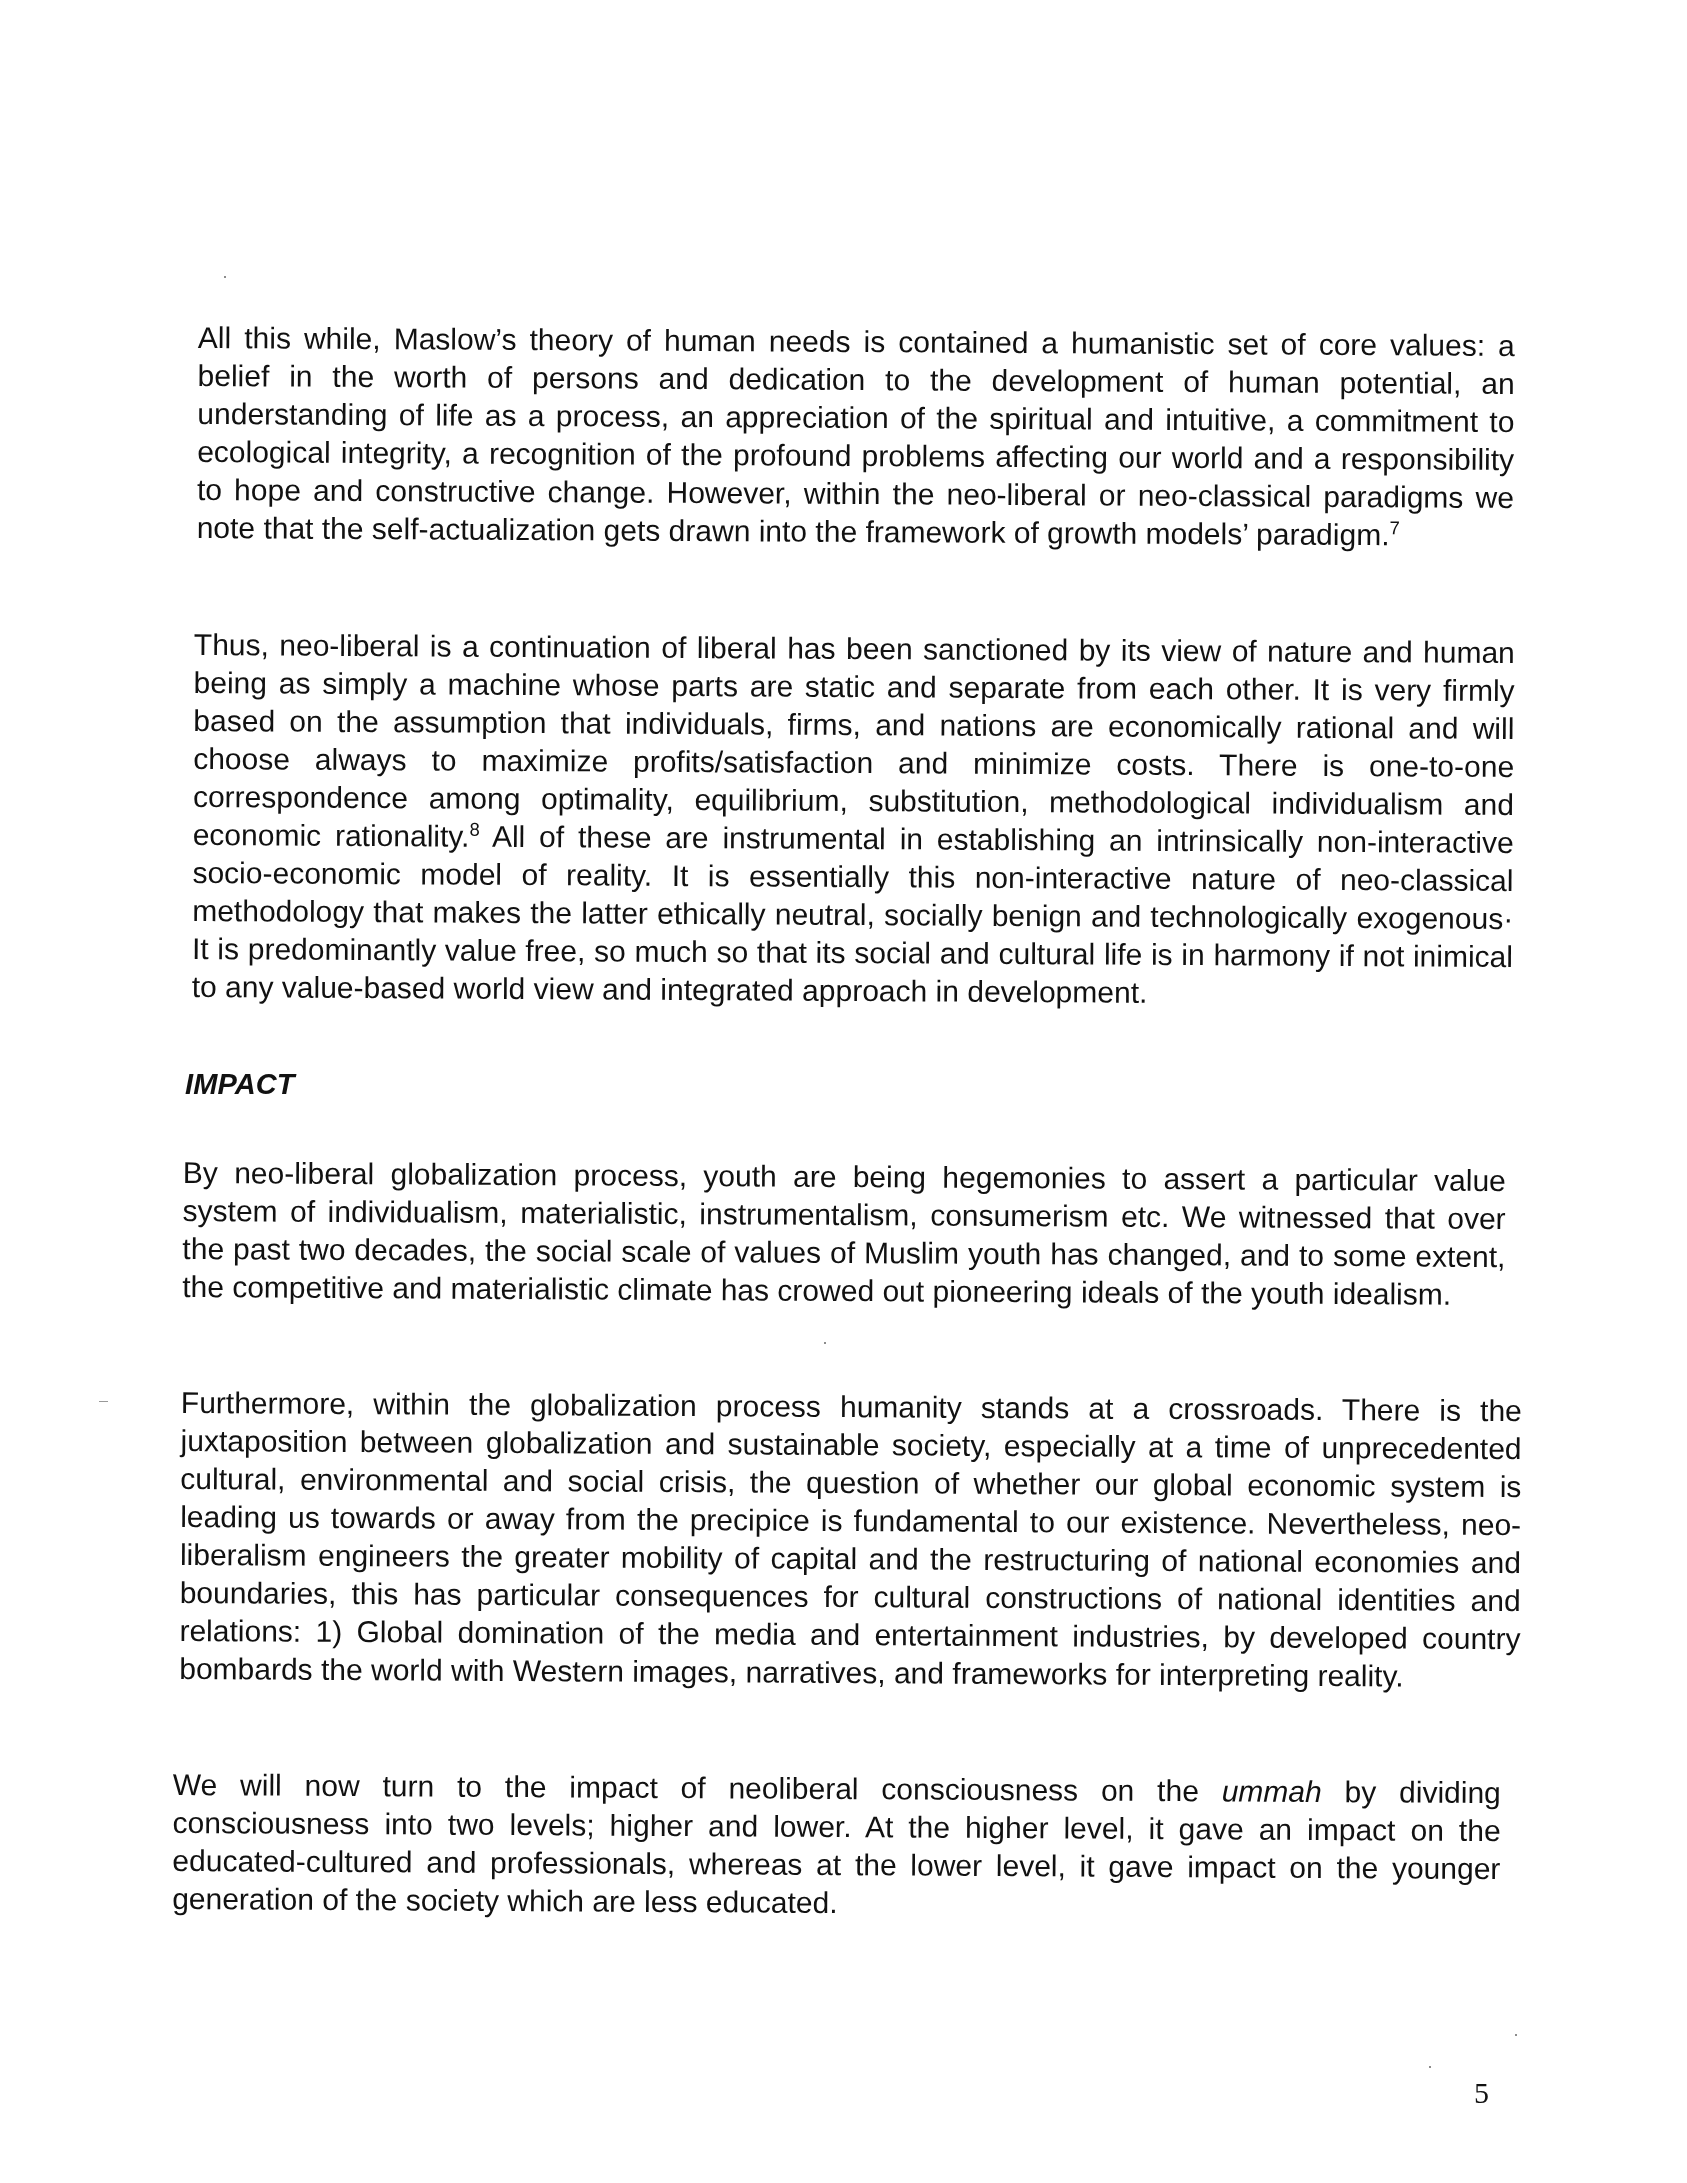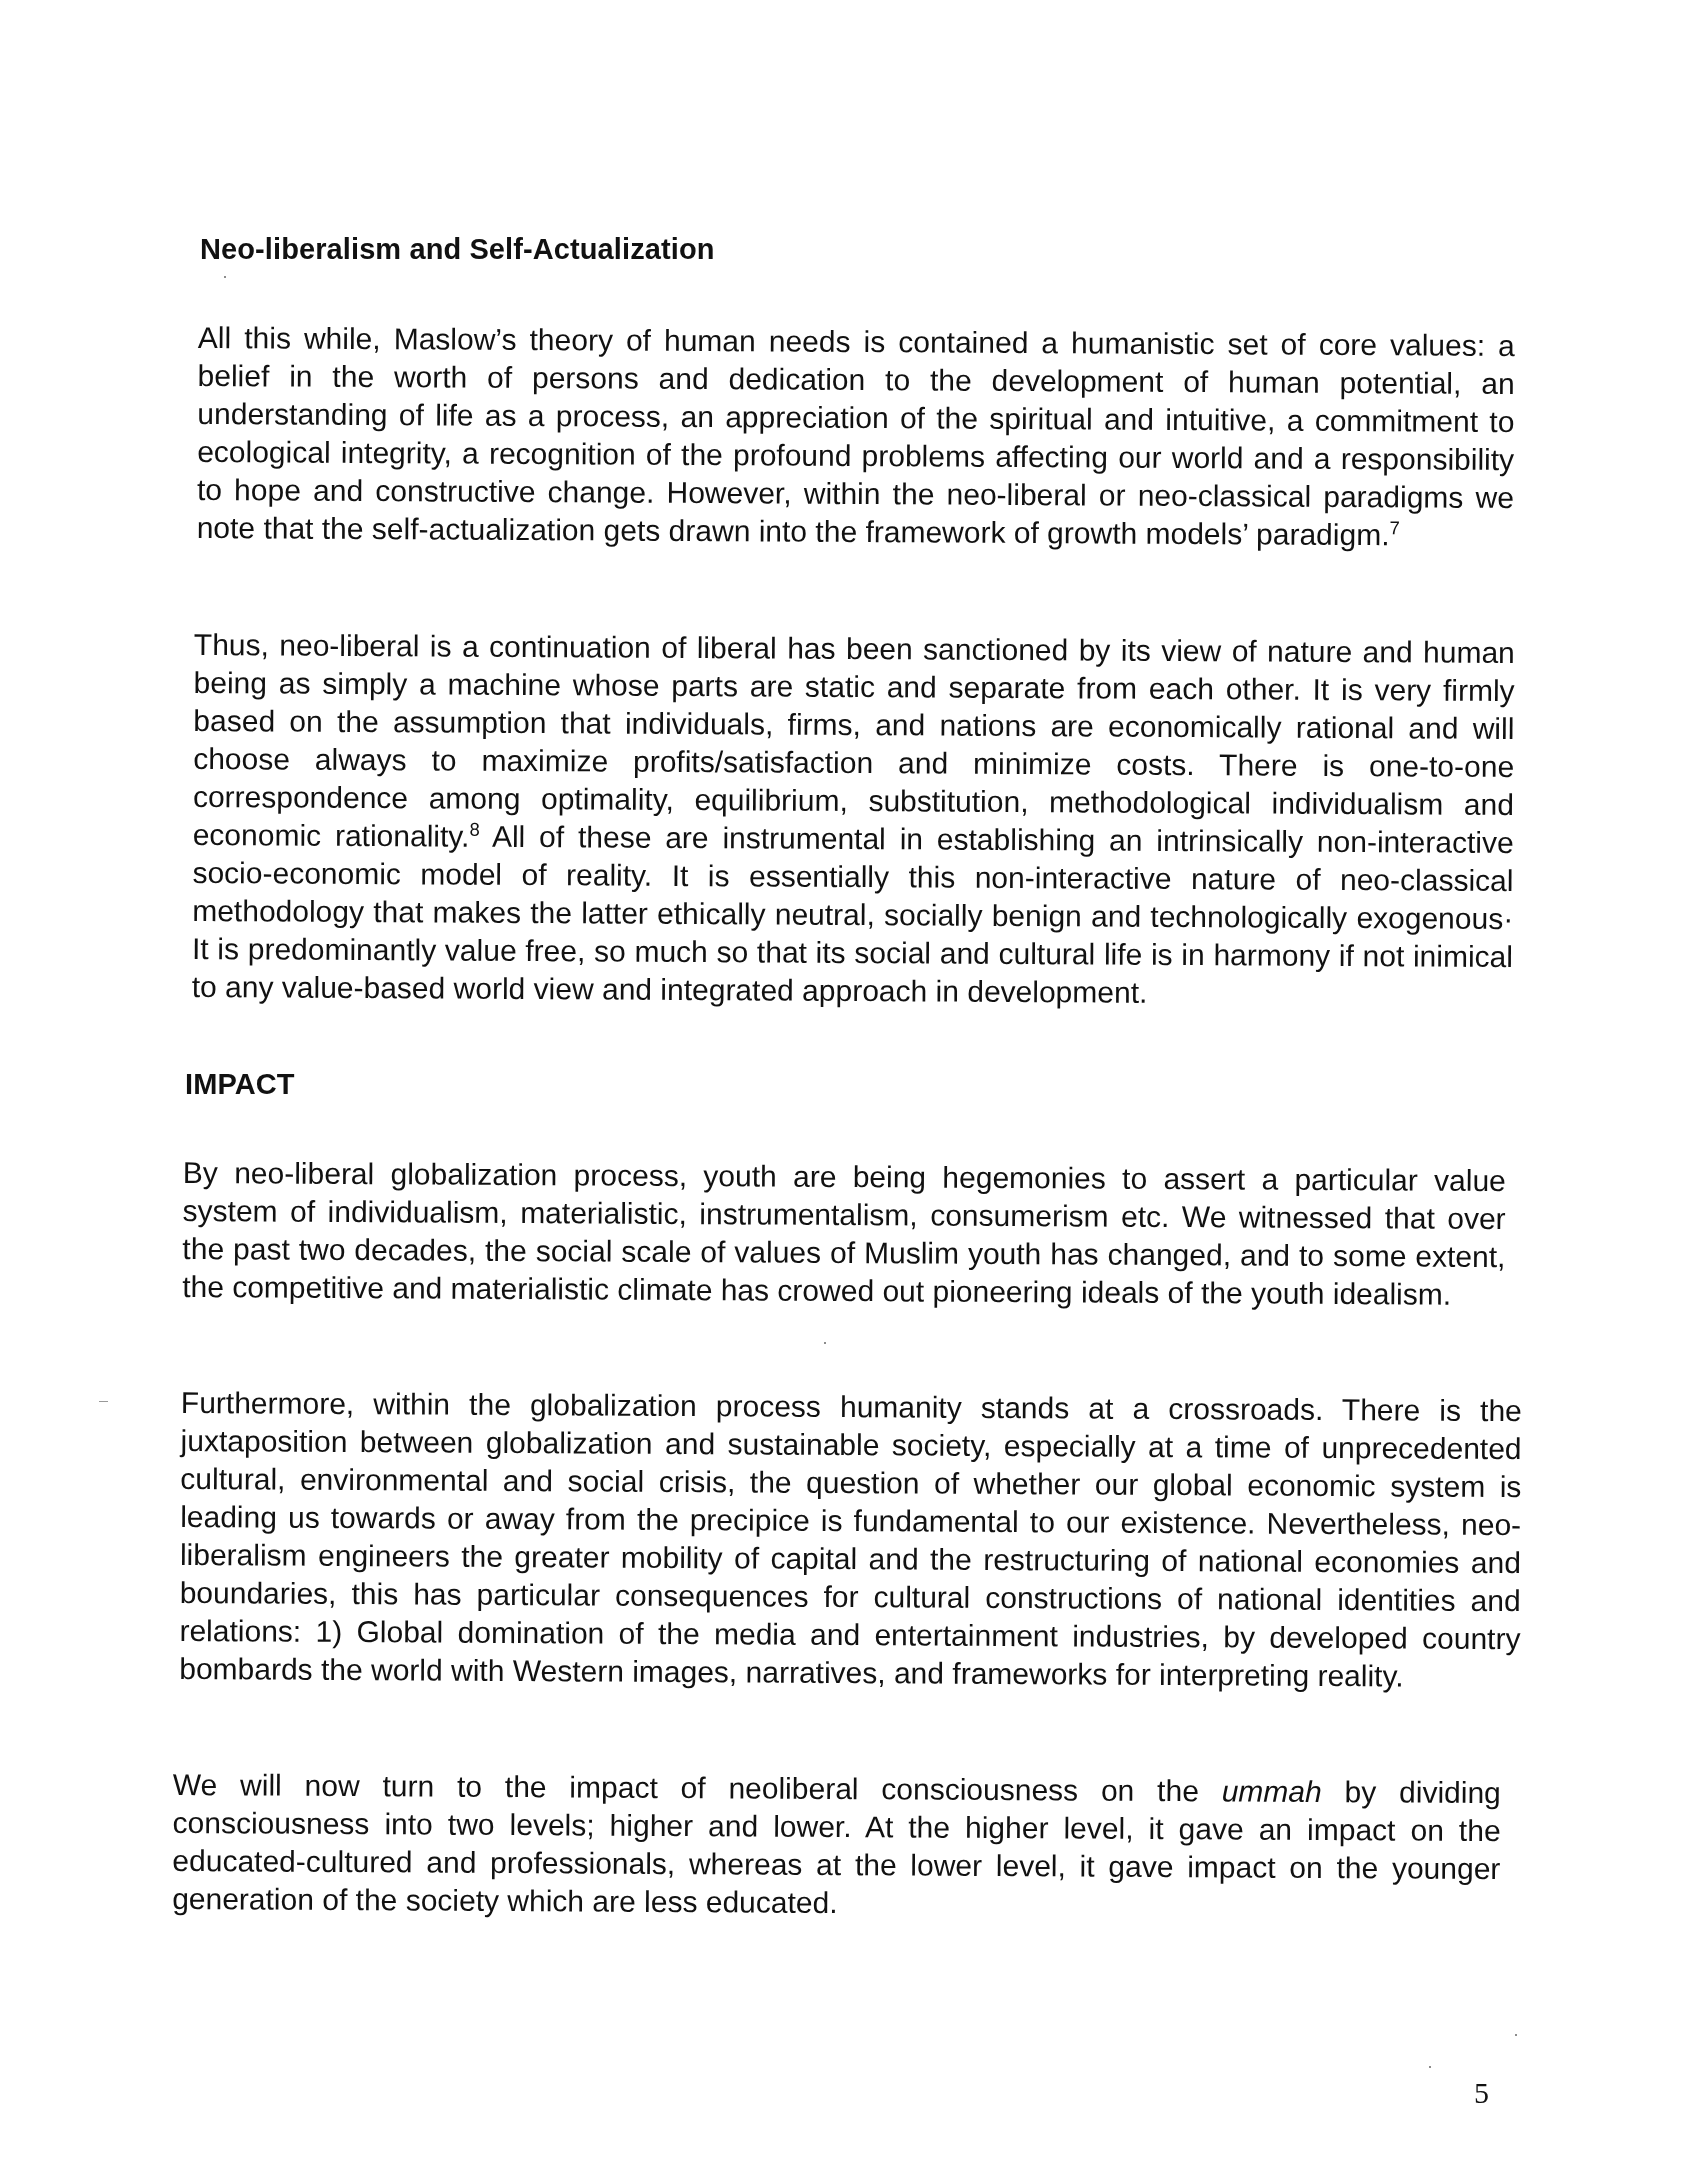--- a/index.html
+++ b/index.html
@@ -25,27 +25,26 @@
       font-size: 30px; color: #111;
     }
     .speck { position: absolute; width: 2px; height: 2px; background: #666; border-radius: 50%; }
     .dash { position: absolute; left: 99px; top: 1401px; width: 9.3px; height: 1.3px; background: #999; }
   </style>
 </head>
 <body>
 
 <div class="page">
 
-  <h2 class="heading" style="left:200px; top:233px;">Neo-liberalism and Self-Actualization</h2>
 
   <p class="para" style="left:198px; top:319px; width:1317px; transform: rotate(0.35deg);"><span>All this while, Maslow’s theory of human needs is contained a humanistic set of core values: a belief in the worth of persons and dedication to the development of human potential, an understanding of life as a process, an appreciation of the spiritual and intuitive, a commitment to ecological integrity, a recognition of the profound problems affecting our world and a responsibility to hope and constructive change. However, within the neo-liberal or neo-classical paradigms we note that the self-actualization gets drawn into the framework of growth models’ paradigm.</span><sup>7</sup></p>
 
   <p class="para" style="left:194px; top:626px; width:1321px; transform: rotate(0.35deg);"><span>Thus, neo-liberal is a continuation of liberal has been sanctioned by its view of nature and human being as simply a machine whose parts are static and separate from each other. It is very firmly based on the assumption that individuals, firms, and nations are economically rational and will choose always to maximize profits/satisfaction and minimize costs. There is one-to-one correspondence among optimality, equilibrium, substitution, methodological individualism and economic rationality.</span><sup>8</sup><span> All of these are instrumental in establishing an intrinsically non-interactive socio-economic model of reality. It is essentially this non-interactive nature of neo-classical methodology that makes the latter ethically neutral, socially benign and technologically exogenous·  It is predominantly value free, so much so that its social and cultural life is in harmony if not inimical to any value-based world view and integrated approach in development.</span></p>
 
-  <h2 class="heading" style="left:185px; top:1068px;">IMPACT</h2>
+  <h2 class="heading" style="left:185px; top:1068px;font-style:italic;">IMPACT</h2>
 
   <p class="para" style="left:183px; top:1154px; width:1323px; transform: rotate(0.35deg);">By neo-liberal globalization process, youth are being hegemonies to assert a particular value system of individualism, materialistic, instrumentalism, consumerism etc. We witnessed that over the past two decades, the social scale of values of Muslim youth has changed, and to some extent, the competitive and materialistic climate has crowed out pioneering ideals of the youth idealism.</p>
 
   <p class="para" style="left:181px; top:1384px; width:1341px; transform: rotate(0.35deg);">Furthermore, within the globalization process humanity stands at a crossroads. There is the juxtaposition between globalization and sustainable society, especially at a time of unprecedented cultural, environmental and social crisis, the question of whether our global economic system is leading us towards or away from the precipice is fundamental to our existence. Nevertheless, neo-liberalism engineers the greater mobility of capital and the restructuring of national economies and boundaries, this has particular consequences for cultural constructions of national identities and relations: 1) Global domination of the media and entertainment industries, by developed country bombards the world with Western images, narratives, and frameworks for interpreting reality.</p>
 
   <p class="para" style="left:173px; top:1766px; width:1328px; transform: rotate(0.35deg);"><span>We will now turn to the impact of neoliberal consciousness on the </span><em>ummah</em><span>  by dividing consciousness into two levels;  higher and lower.  At the higher level, it gave an impact on the educated-cultured and professionals, whereas at the lower level, it gave impact on the younger generation of  the society  which  are less educated.</span></p>
 
   <div class="page-number">5</div>
 
   <div class="dash"></div>

